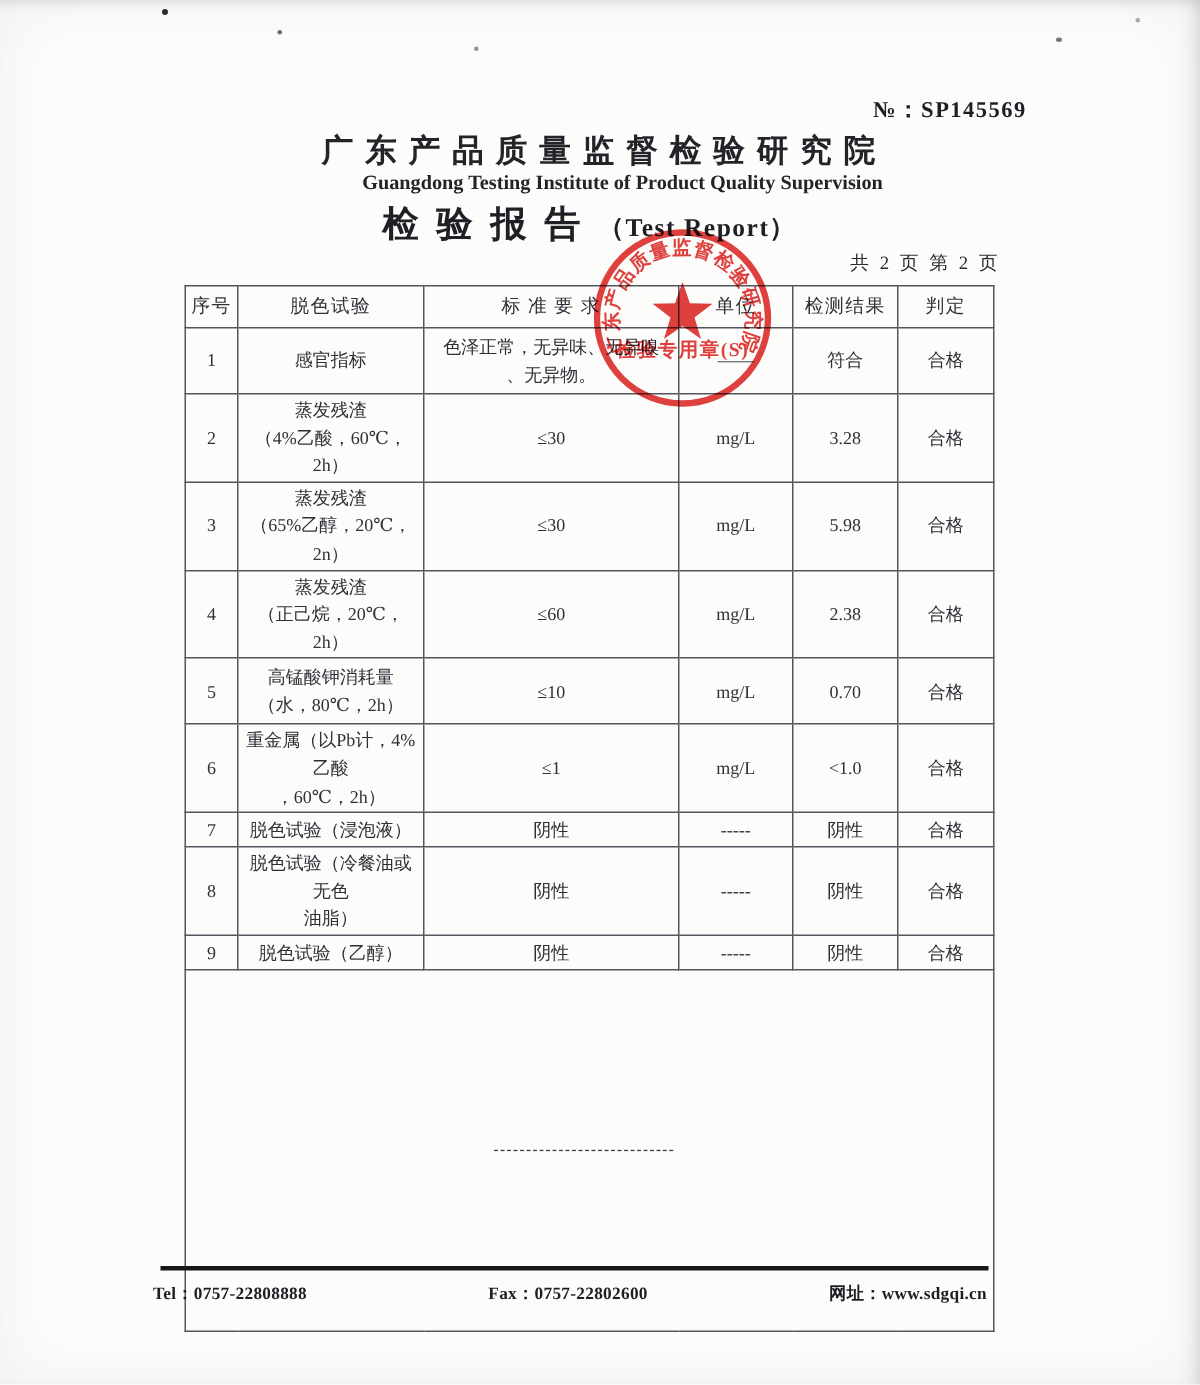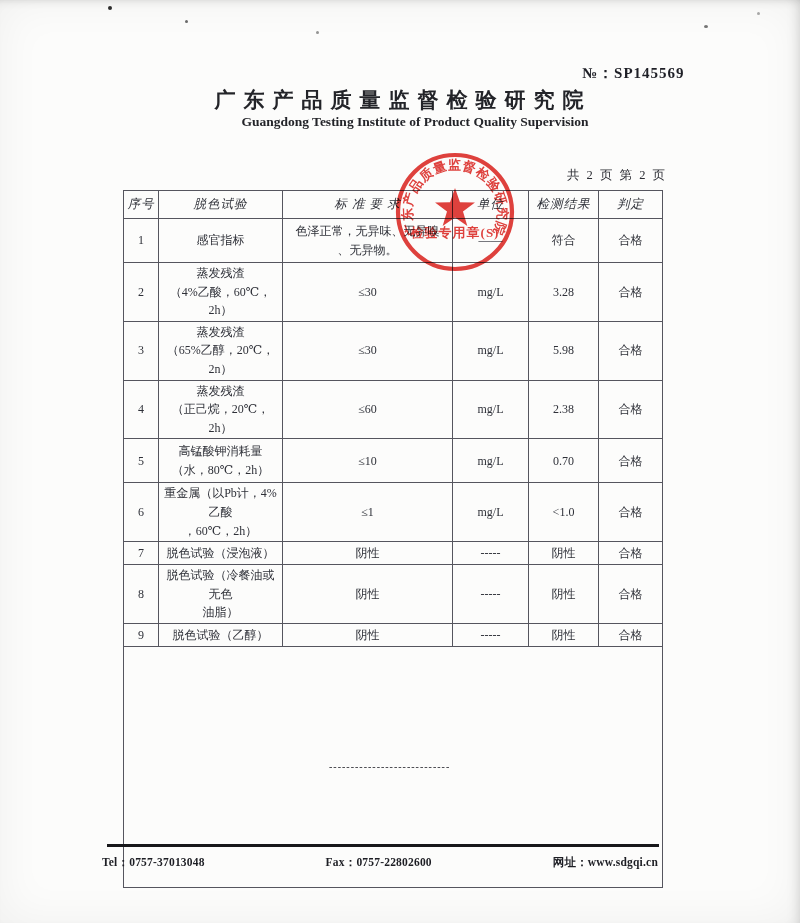--- a/index.html
+++ b/index.html
@@ -47,21 +47,21 @@
   }
   table.results th,table.results td{
     border:1px solid #55555e;
     text-align:center;vertical-align:middle;
     padding:1px 2px;white-space:pre-line;line-height:1.55;
     font-weight:normal;overflow:hidden;
   }
   table.results thead tr{height:28px;}
   table.results tr.tall{height:44px;}
   table.results tr.short{height:23px;}
-  table.results th{font-size:12.5px;letter-spacing:1px;font-style:italic;}
+  table.results th{font-size:12.5px;letter-spacing:1px;}
   td.c-filler{height:238px;position:relative;vertical-align:top;}
   .dash-line{
     position:absolute;left:205px;top:112px;
     font-size:10px;letter-spacing:1px;color:#3a3a40;font-weight:bold;
   }
   
   .stamp{
     position:absolute;left:370px;top:127px;width:170px;height:170px;
     mix-blend-mode:multiply;opacity:0.88;pointer-events:none;
   }
@@ -86,20 +86,23 @@
   <div class="speck" style="left:185px;top:20px;width:3px;height:3px;opacity:.7;"></div>
   <div class="speck" style="left:316px;top:31px;width:3px;height:3px;opacity:.5;"></div>
   <div class="speck" style="left:704px;top:25px;width:4px;height:3px;opacity:.65;"></div>
   <div class="speck" style="left:757px;top:12px;width:3px;height:3px;opacity:.4;"></div>
 
   <div class="report-no"><span>№：</span><span>SP145569</span></div>
 
   <div class="inst-cn">广东产品质量监督检验研究院</div>
   <div class="inst-en">Guangdong Testing Institute of Product Quality Supervision</div>
 
+  <div class="report-title">
+    <span class="cn">检验报告</span><span class="en">（Test Report）</span>
+  </div>
 
   <div class="page-info">共 2 页 第 2 页</div>
 
   <table class="results">
     <colgroup>
       <col style="width:35px">
         <col style="width:124px">
         <col style="width:170px">
       <col style="width:76px">
         <col style="width:70px">
@@ -218,18 +221,18 @@
     <path id="stamp-arc" d="M 47.6 106.5 A 43 43 0 1 1 122.4 106.5" fill="none" stroke="none"></path>
     <text fill="#dd2723" font-size="13" font-weight="bold" font-family="'Liberation Serif',serif">
       <textPath href="#stamp-arc" startOffset="0" textLength="178" lengthAdjust="spacing-and-glyphs">广东产品质量监督检验研究院</textPath>
     </text>
     <polygon fill="#dd2723" points="85,61 89.94,75.2 104.97,75.51 92.99,84.6 97.34,98.99 85,90.4 72.66,98.99 77.01,84.6 65.03,75.51 80.06,75.2"></polygon>
     <text x="85" y="110" text-anchor="middle" fill="#dd2723" font-size="13" font-weight="bold" letter-spacing="1" font-family="'Liberation Serif',serif">检验专用章(S)</text>
   </svg>
 
   <div class="footer-line"></div>
   <div class="footer">
-    <span>Tel：0757-37013048</span>
+    <span>Tel：0757-22808888</span>
     <span>Fax：0757-22802600</span>
     <span>网址：www.sdgqi.cn</span>
   </div>
 
 </div>
 
 </body></html>

